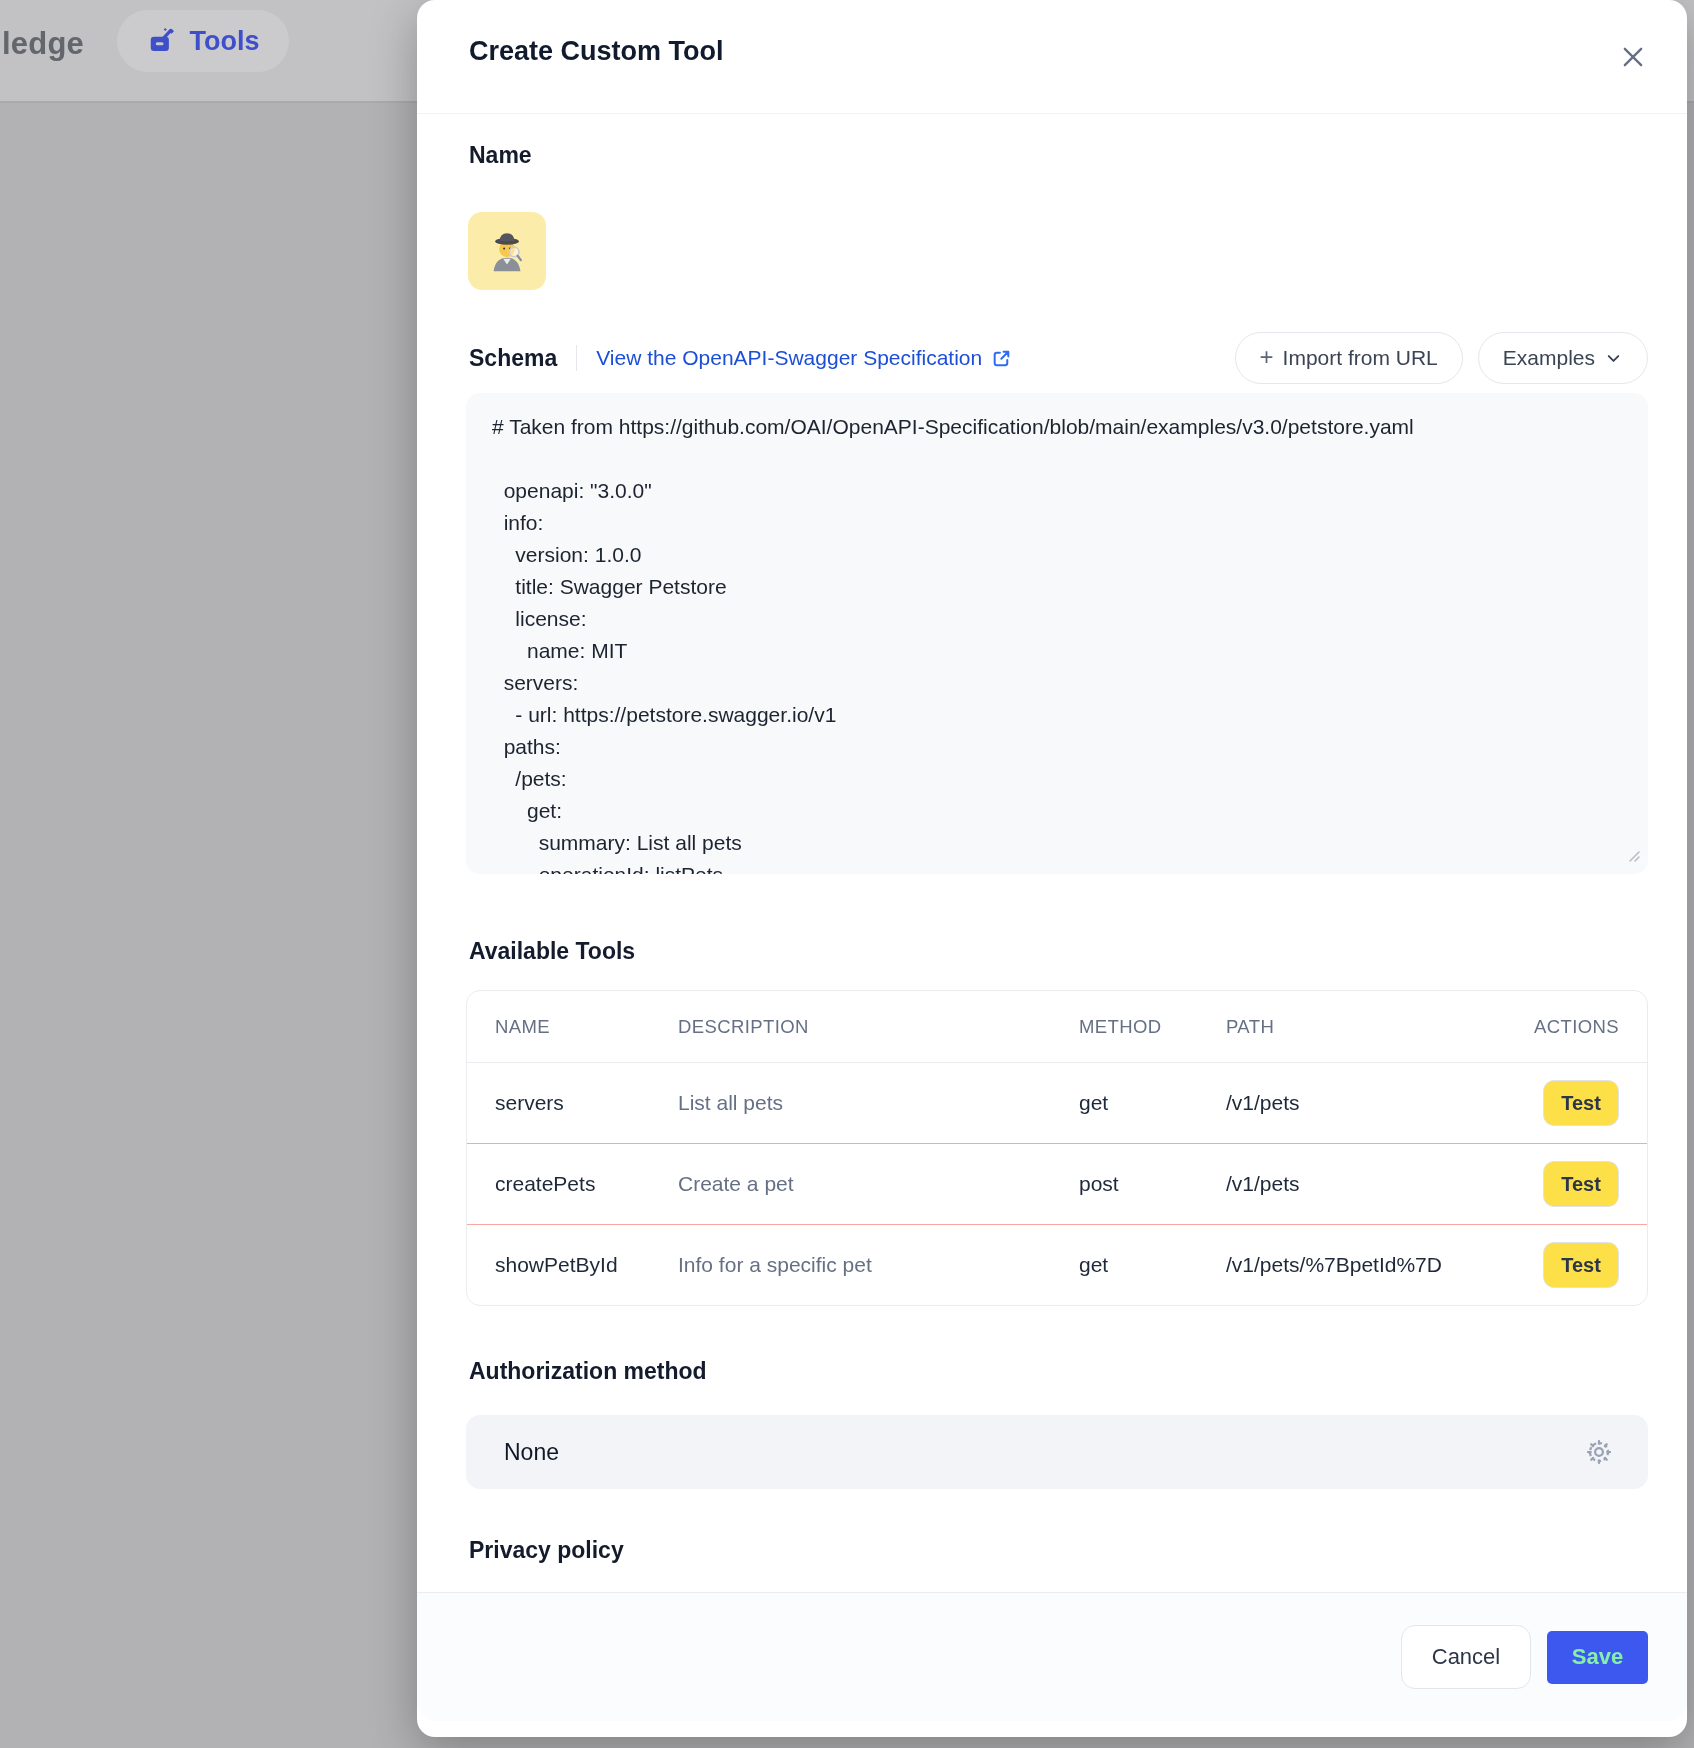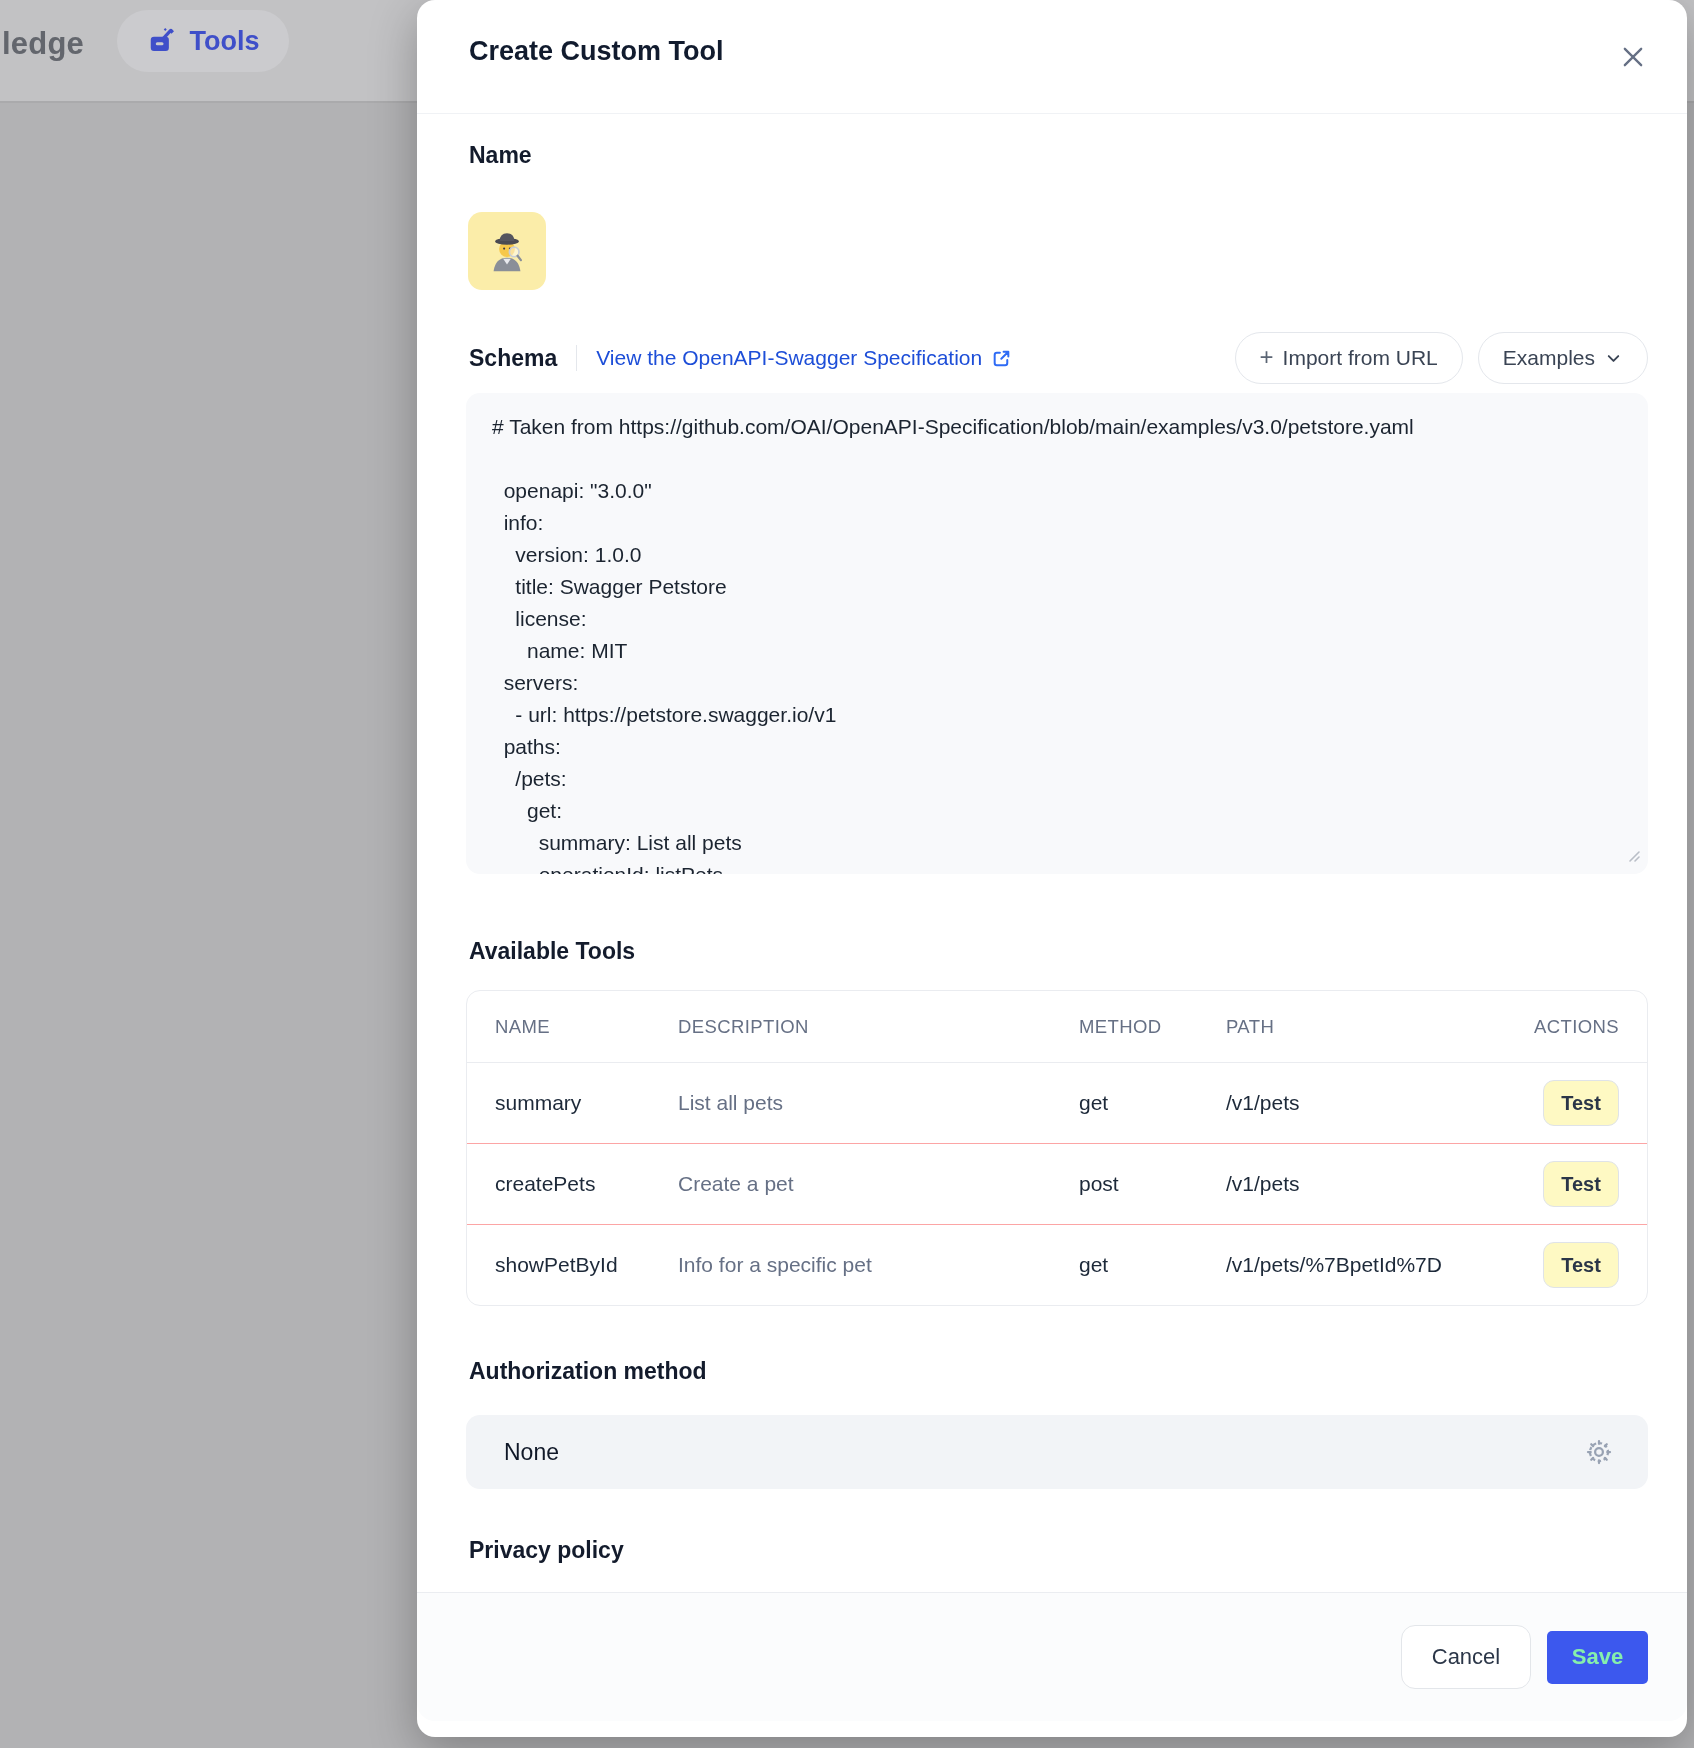--- a/index.html
+++ b/index.html
@@ -46,21 +46,21 @@
   .tools-table{position:absolute;left:49px;top:990px;width:1182px;box-sizing:border-box;border:1px solid #eaecf0;border-radius:14px;overflow:hidden;background:#fff;}
   .t-row{display:grid;grid-template-columns:183px 401px 147px 1fr 110px;align-items:center;padding:0 28px;}
   .t-head{height:71px;border-bottom:1px solid #eaecf0;}
   .t-head span{font-size:18.5px;font-weight:500;color:#667085;letter-spacing:.4px;}
   .t-body-row{height:80px;}
   .t-body-row + .t-body-row{border-top:1px solid #fca5a5;}
   .cell-name,.cell-method,.cell-path{font-size:21px;color:#1d2939;}
   .cell-desc{font-size:21px;color:#667085;}
   .cell-actions{justify-self:end;}
   .t-head .cell-actions{font-size:18.5px;}
-  .test-btn{width:76px;height:46px;background:#fef9c3;border:1.5px solid #dfe3e8;border-radius:11px;
+  .test-btn{width:76px;height:46px;background:#fde047;border:1.5px solid #dfe3e8;border-radius:11px;
     font-family:"Liberation Sans",sans-serif;font-size:20px;font-weight:600;color:#2b3648;cursor:pointer;}
   
   #auth-heading{top:1358px;font-size:23px;font-weight:700;}
   .auth-bar{position:absolute;left:49px;top:1415px;width:1182px;height:74px;background:#f2f4f7;border-radius:14px;
     display:flex;align-items:center;box-sizing:border-box;padding:0 34px 0 38px;}
   .auth-bar .val{font-size:23px;color:#101828;flex:1;}
   
   #privacy-heading{top:1537px;font-size:23px;font-weight:700;}
   .privacy-bar{position:absolute;left:49px;top:1592px;width:1182px;height:22px;background:#f2f4f7;border-radius:13px 13px 0 0;}
   
@@ -176,21 +176,21 @@
   <div class="tools-table">
     <div class="t-row t-head">
       <span class="cell-name">NAME</span>
       <span class="cell-desc">DESCRIPTION</span>
       <span class="cell-method">METHOD</span>
       <span class="cell-path">PATH</span>
       <span class="cell-actions">ACTIONS</span>
     </div>
 
     <div class="t-row t-body-row">
-      <span class="cell-name">summary</span>
+      <span class="cell-name">servers</span>
       <span class="cell-desc">List all pets</span>
       <span class="cell-method">get</span>
       <span class="cell-path">/v1/pets</span>
       <span class="cell-actions"><button class="test-btn">Test</button></span>
     </div>
 
     <div class="t-row t-body-row">
       <span class="cell-name">createPets</span>
       <span class="cell-desc">Create a pet</span>
       <span class="cell-method">post</span>

